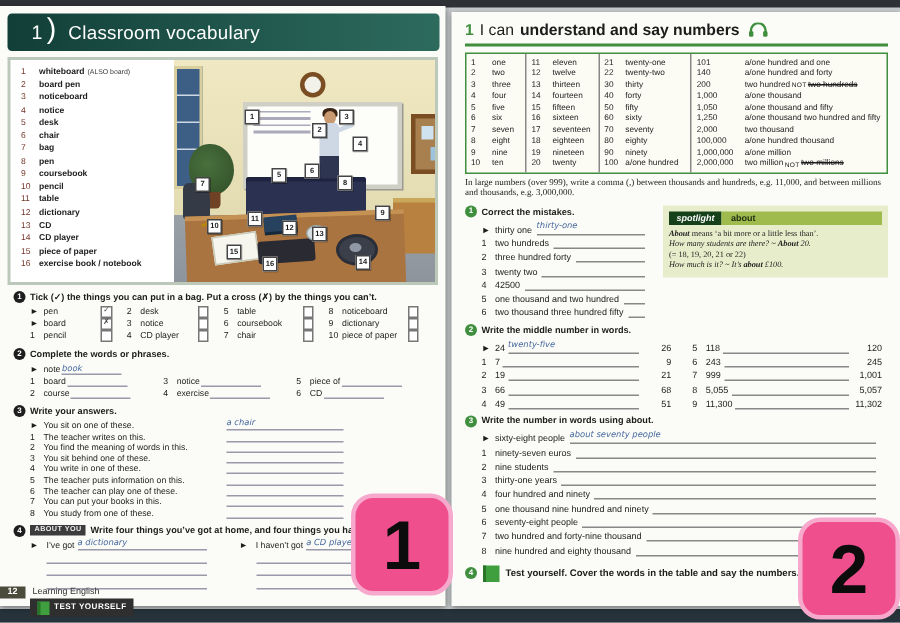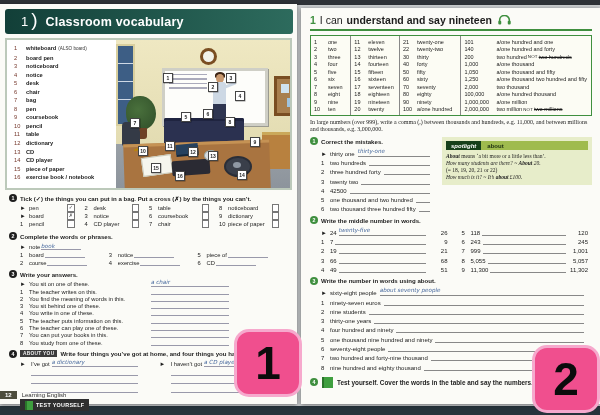--- a/index.html
+++ b/index.html
@@ -7,21 +7,21 @@
   .strip-top{position:absolute;left:0;top:0;width:600px;height:5px;background:#2e3237;}
   .strip-bottom{position:absolute;left:0;top:406px;width:600px;height:9px;background:#26333b;}
   .page{position:absolute;background:#fbfbf7;box-shadow:0 1px 4px rgba(0,0,0,.45);}
   #left-page{left:0;top:4px;width:297px;height:400px;}
   #right-page{left:301px;top:8px;width:299px;height:396px;}
 
   
   .lp-header{margin:5px 4px 0 5px;height:25px;background:linear-gradient(90deg,#123f38,#2d6b5d);border-radius:3px;color:#fff;display:flex;align-items:center;}
   .lp-num{font-size:13px;margin-left:16px;}
   .lp-paren{font-size:19px;font-weight:100;margin:0 8px 3px 3px;}
-  .lp-title{font-size:12.5px;font-weight:bold;letter-spacing:.2px;}
+  .lp-title{font-size:12.5px;font-weight:normal;letter-spacing:.2px;}
   .lp-panel{margin:4px 5px 0 5px;border:2px solid #bcc9ba;display:flex;height:148px;background:#fff;overflow:hidden;}
   .word-list{width:102px;padding:4px 0 0 7px;flex:0 0 auto;}
   .wl-item{display:flex;font-size:5.7px;line-height:8.55px;align-items:baseline;}
   .wl-num{width:12px;color:#74362a;flex:0 0 auto;}
   .wl-word{font-weight:bold;color:#222;white-space:nowrap;}
   .wl-note{font-size:4.6px;margin-left:2px;color:#333;}
   
   .classroom{position:relative;flex:1;background:linear-gradient(#efe8c2,#e3dcb2 70%,#99a0a6 70%,#8d949c);overflow:hidden;}
   .cl-window{position:absolute;left:0;top:4px;width:15px;height:78px;background:#3d5e85;border:2px solid #d9cf9e;}
   .cl-window i{display:block;height:1px;background:#cfd9e6;margin-top:17px;}
@@ -538,21 +538,21 @@
     <span class="pageno">12</span>
     <span>Learning English</span>
   </div>
 </div>
 
 <div class="page" id="right-page">
   <div class="rp-inner">
     <div class="rp-header">
       <span class="rp-num">1</span>
       <span class="rp-t1">I can</span>
-      <span class="rp-t2">understand and say nineteen</span>
+      <span class="rp-t2">understand and say numbers</span>
       <svg class="hp" width="13" height="10" viewBox="0 0 20 15">
         <path d="M2.5 13 V8 a7.5 7.5 0 0 1 15 0 v5" fill="none" stroke="#3f8f3f" stroke-width="2.4"></path>
         <rect x="0.5" y="8.5" width="4.5" height="6" rx="1.6" fill="#3f8f3f"></rect>
         <rect x="15" y="8.5" width="4.5" height="6" rx="1.6" fill="#3f8f3f"></rect>
       </svg>
     </div>
 
     <div class="num-table">
       <div class="ntcol ntc1">
         <div class="ntrow">

